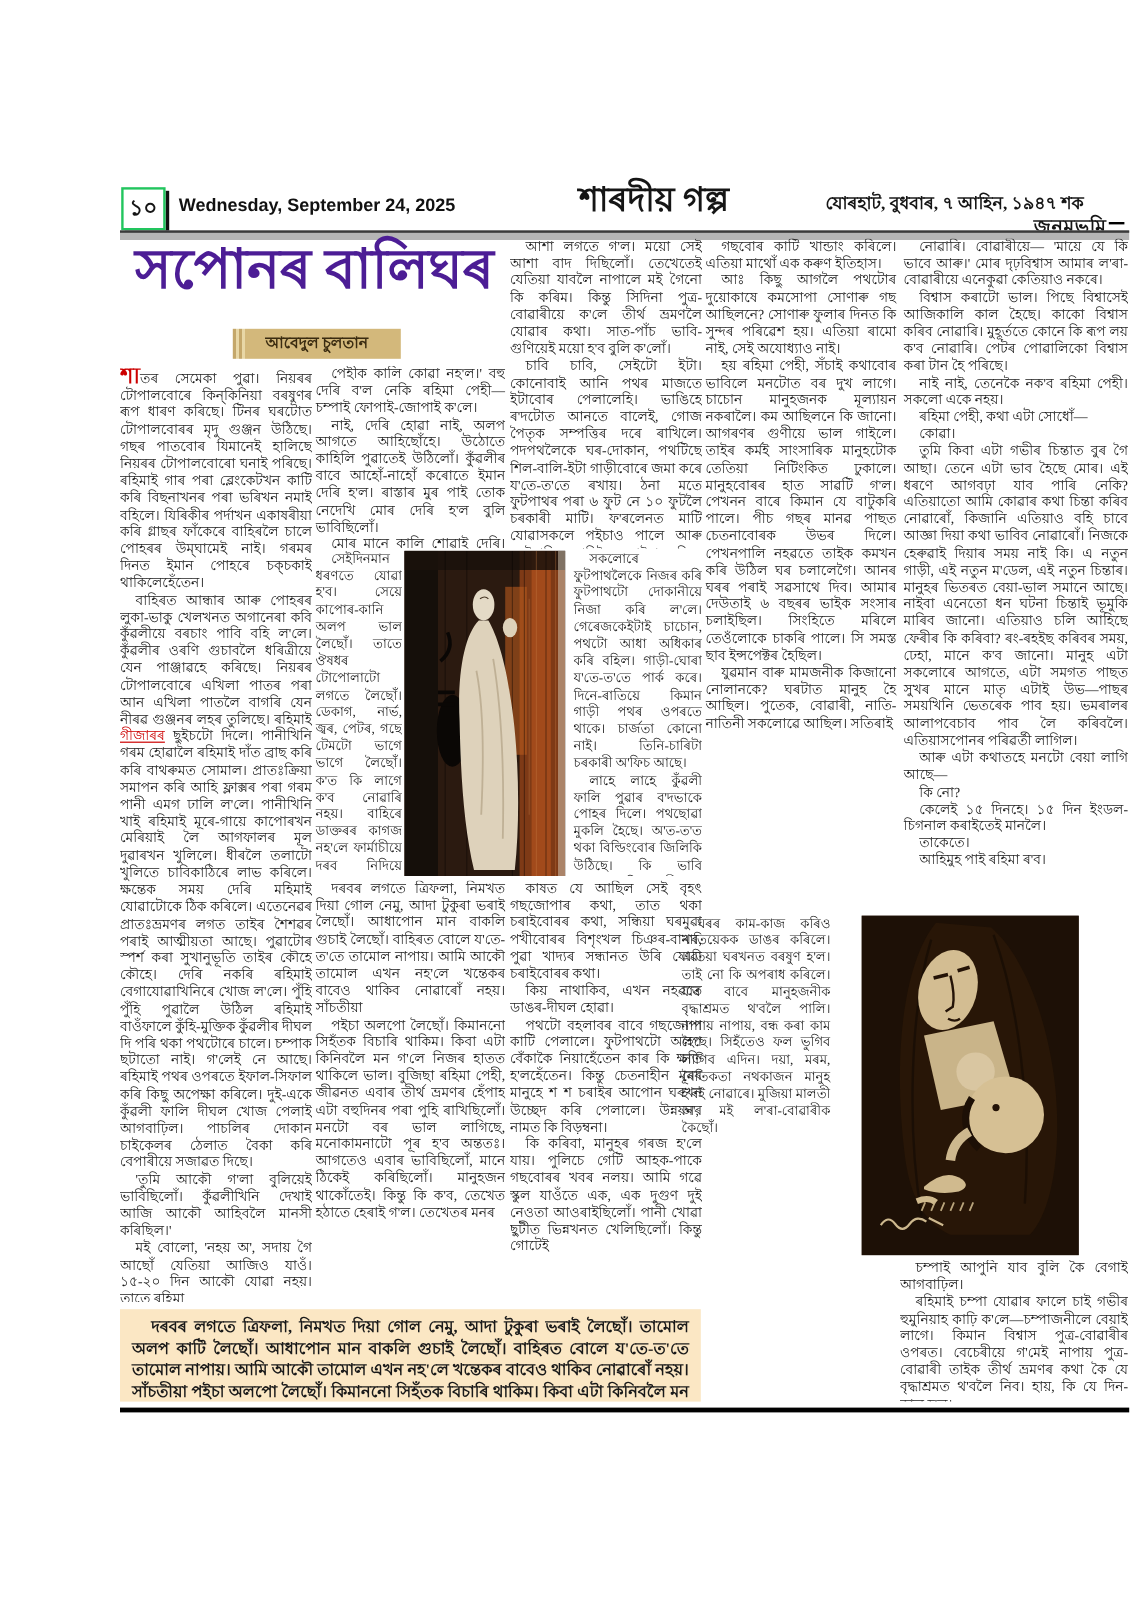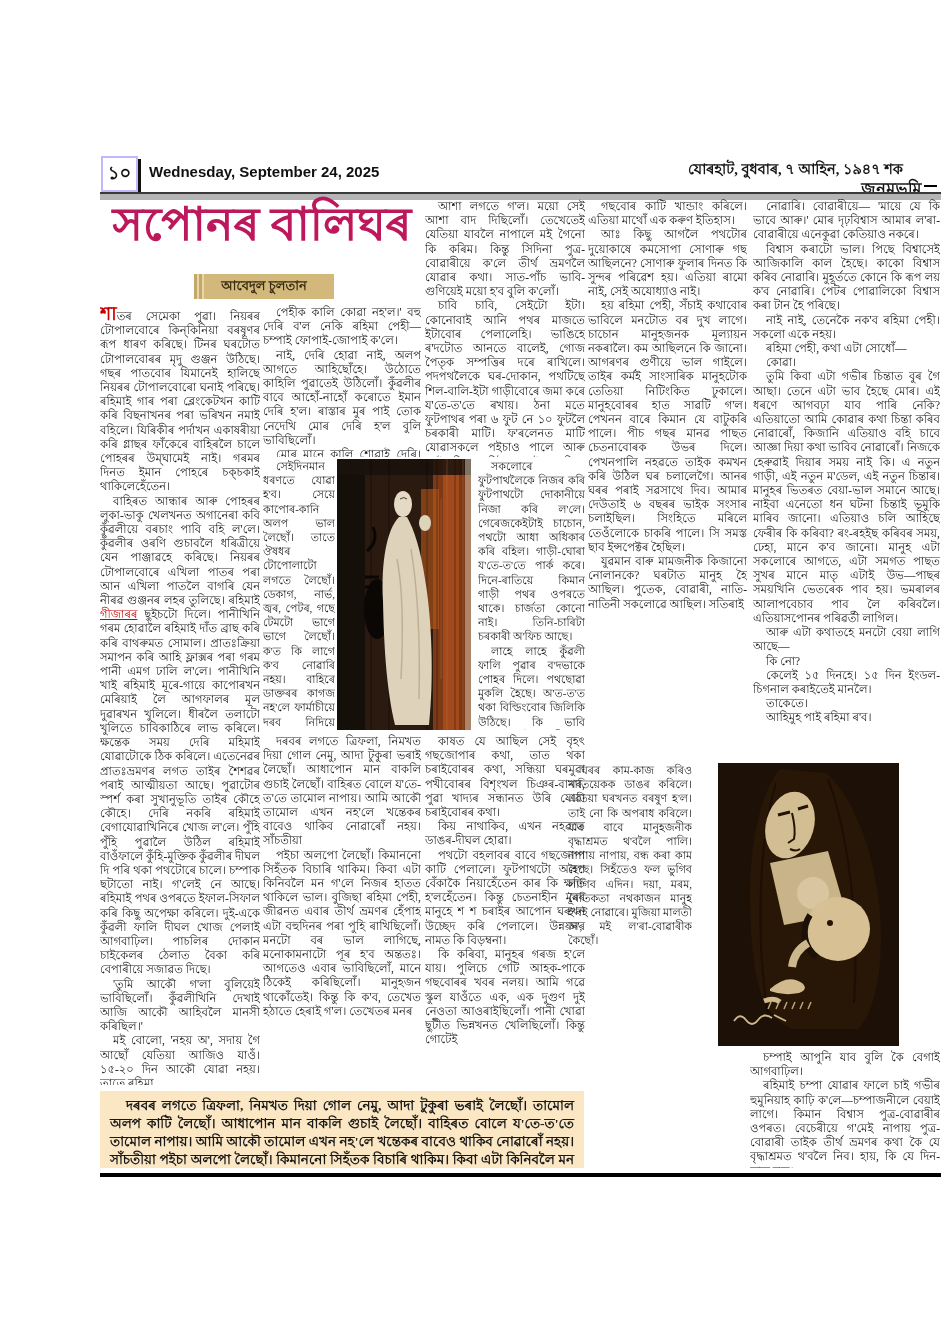--- a/index.html
+++ b/index.html
@@ -4,21 +4,21 @@
 <style>
   html,body{margin:0;padding:0;background:#e9e9e9;}
   .page{
     position:relative;width:945px;height:1337px;margin:0 auto;
     background:#ffffff;overflow:hidden;
     font-family:"Liberation Serif","DejaVu Serif",serif;color:#151515;
   }
   
   .pagenum-box{
     position:absolute;left:101px;top:156px;width:33px;height:32px;
-    border:2px solid #c4b5fd;box-shadow:3px 3px 0 #111;background:#fff;
+    border:2px solid #22c55e;box-shadow:3px 3px 0 #111;background:#fff;
     display:flex;align-items:center;justify-content:center;
     font-size:18px;font-weight:bold;
   }
   .date-en{
     position:absolute;left:149px;top:163px;
     font-family:"Liberation Sans","DejaVu Sans",sans-serif;
     font-weight:bold;font-size:15px;color:#111;
   }
   .section-title{
     position:absolute;left:420px;top:153px;width:250px;
@@ -36,21 +36,21 @@
     display:inline-block;width:13px;height:7px;margin-left:2px;
     border-top:2px solid #000;border-bottom:2px solid #000;vertical-align:middle;
   }
   .header-rule{
     position:absolute;left:100px;top:192px;width:841px;height:6px;
     border-top:2px solid #3a3a3a;background:#b5b5b5;
   }
   
   .headline{
     position:absolute;left:96px;top:199px;width:332px;margin:0;
-    font-size:46px;line-height:1.15;font-weight:bold;text-align:center;color:#be185d;
+    font-size:46px;line-height:1.15;font-weight:bold;text-align:center;color:#4c1d95;
   }
   .byline-box{
     position:absolute;left:194px;top:274px;width:140px;height:25px;
     background:linear-gradient(90deg,#c4a76a 0 3px,#e8d7a6 3px 5px,#c4a76a 5px 8px,#e8d7a6 8px 10px,#d3b87b 10px);
     display:flex;align-items:center;justify-content:center;
     font-size:13px;font-weight:bold;color:#3a2b10;
   }
   
   .col{
     position:absolute;overflow:hidden;text-align:justify;
@@ -88,20 +88,21 @@
 </style>
 </head>
 <body>
 
 <div class="page">
 
   <div class="pagenum-box">
     <span>১০</span>
   </div>
   <div class="date-en">Wednesday, September 24, 2025</div>
+  <div class="section-title">শাৰদীয় গল্প</div>
   <div class="edition-line">যোৰহাট, বুধবাৰ, ৭ আহিন, ১৯৪৭ শক</div>
   <div class="masthead">
     <span>জনমভূমি</span><span class="mast-lines"></span>
   </div>
   <div class="header-rule"></div>
 
   <h1 class="headline">সপোনৰ বালিঘৰ</h1>
   <div class="byline-box">আবেদুল চুলতান</div>
 
   <div class="col c1">

